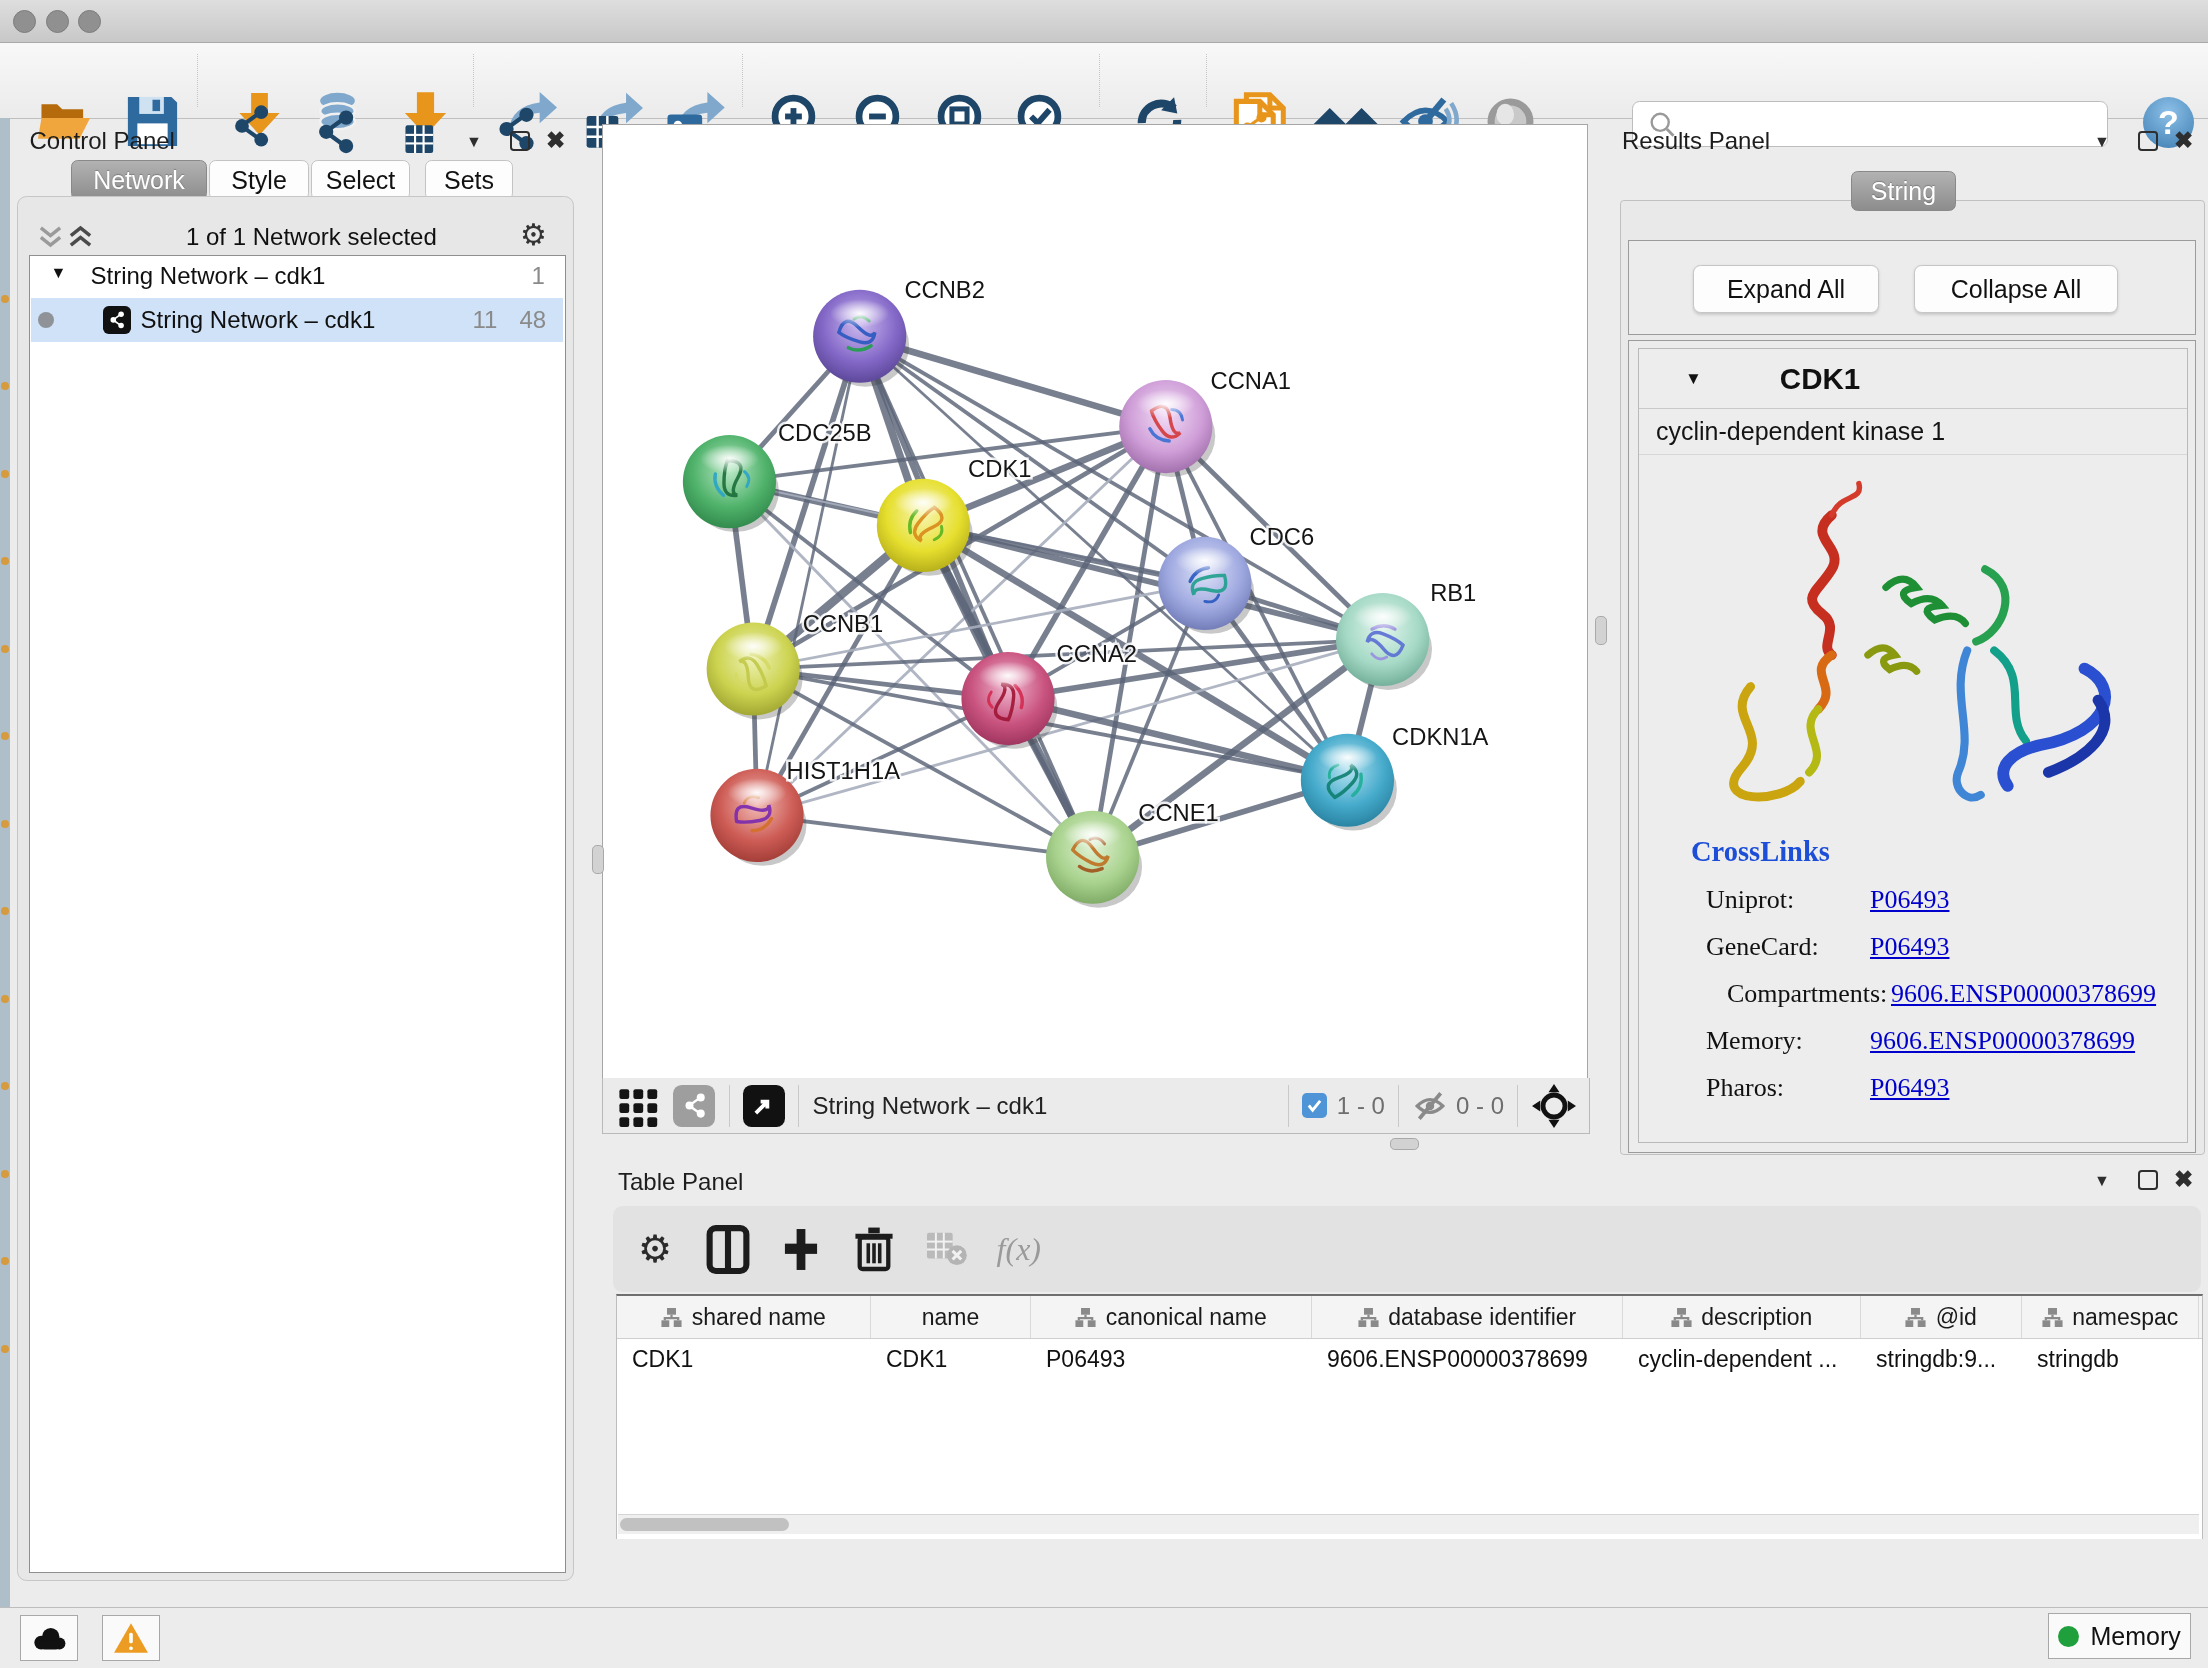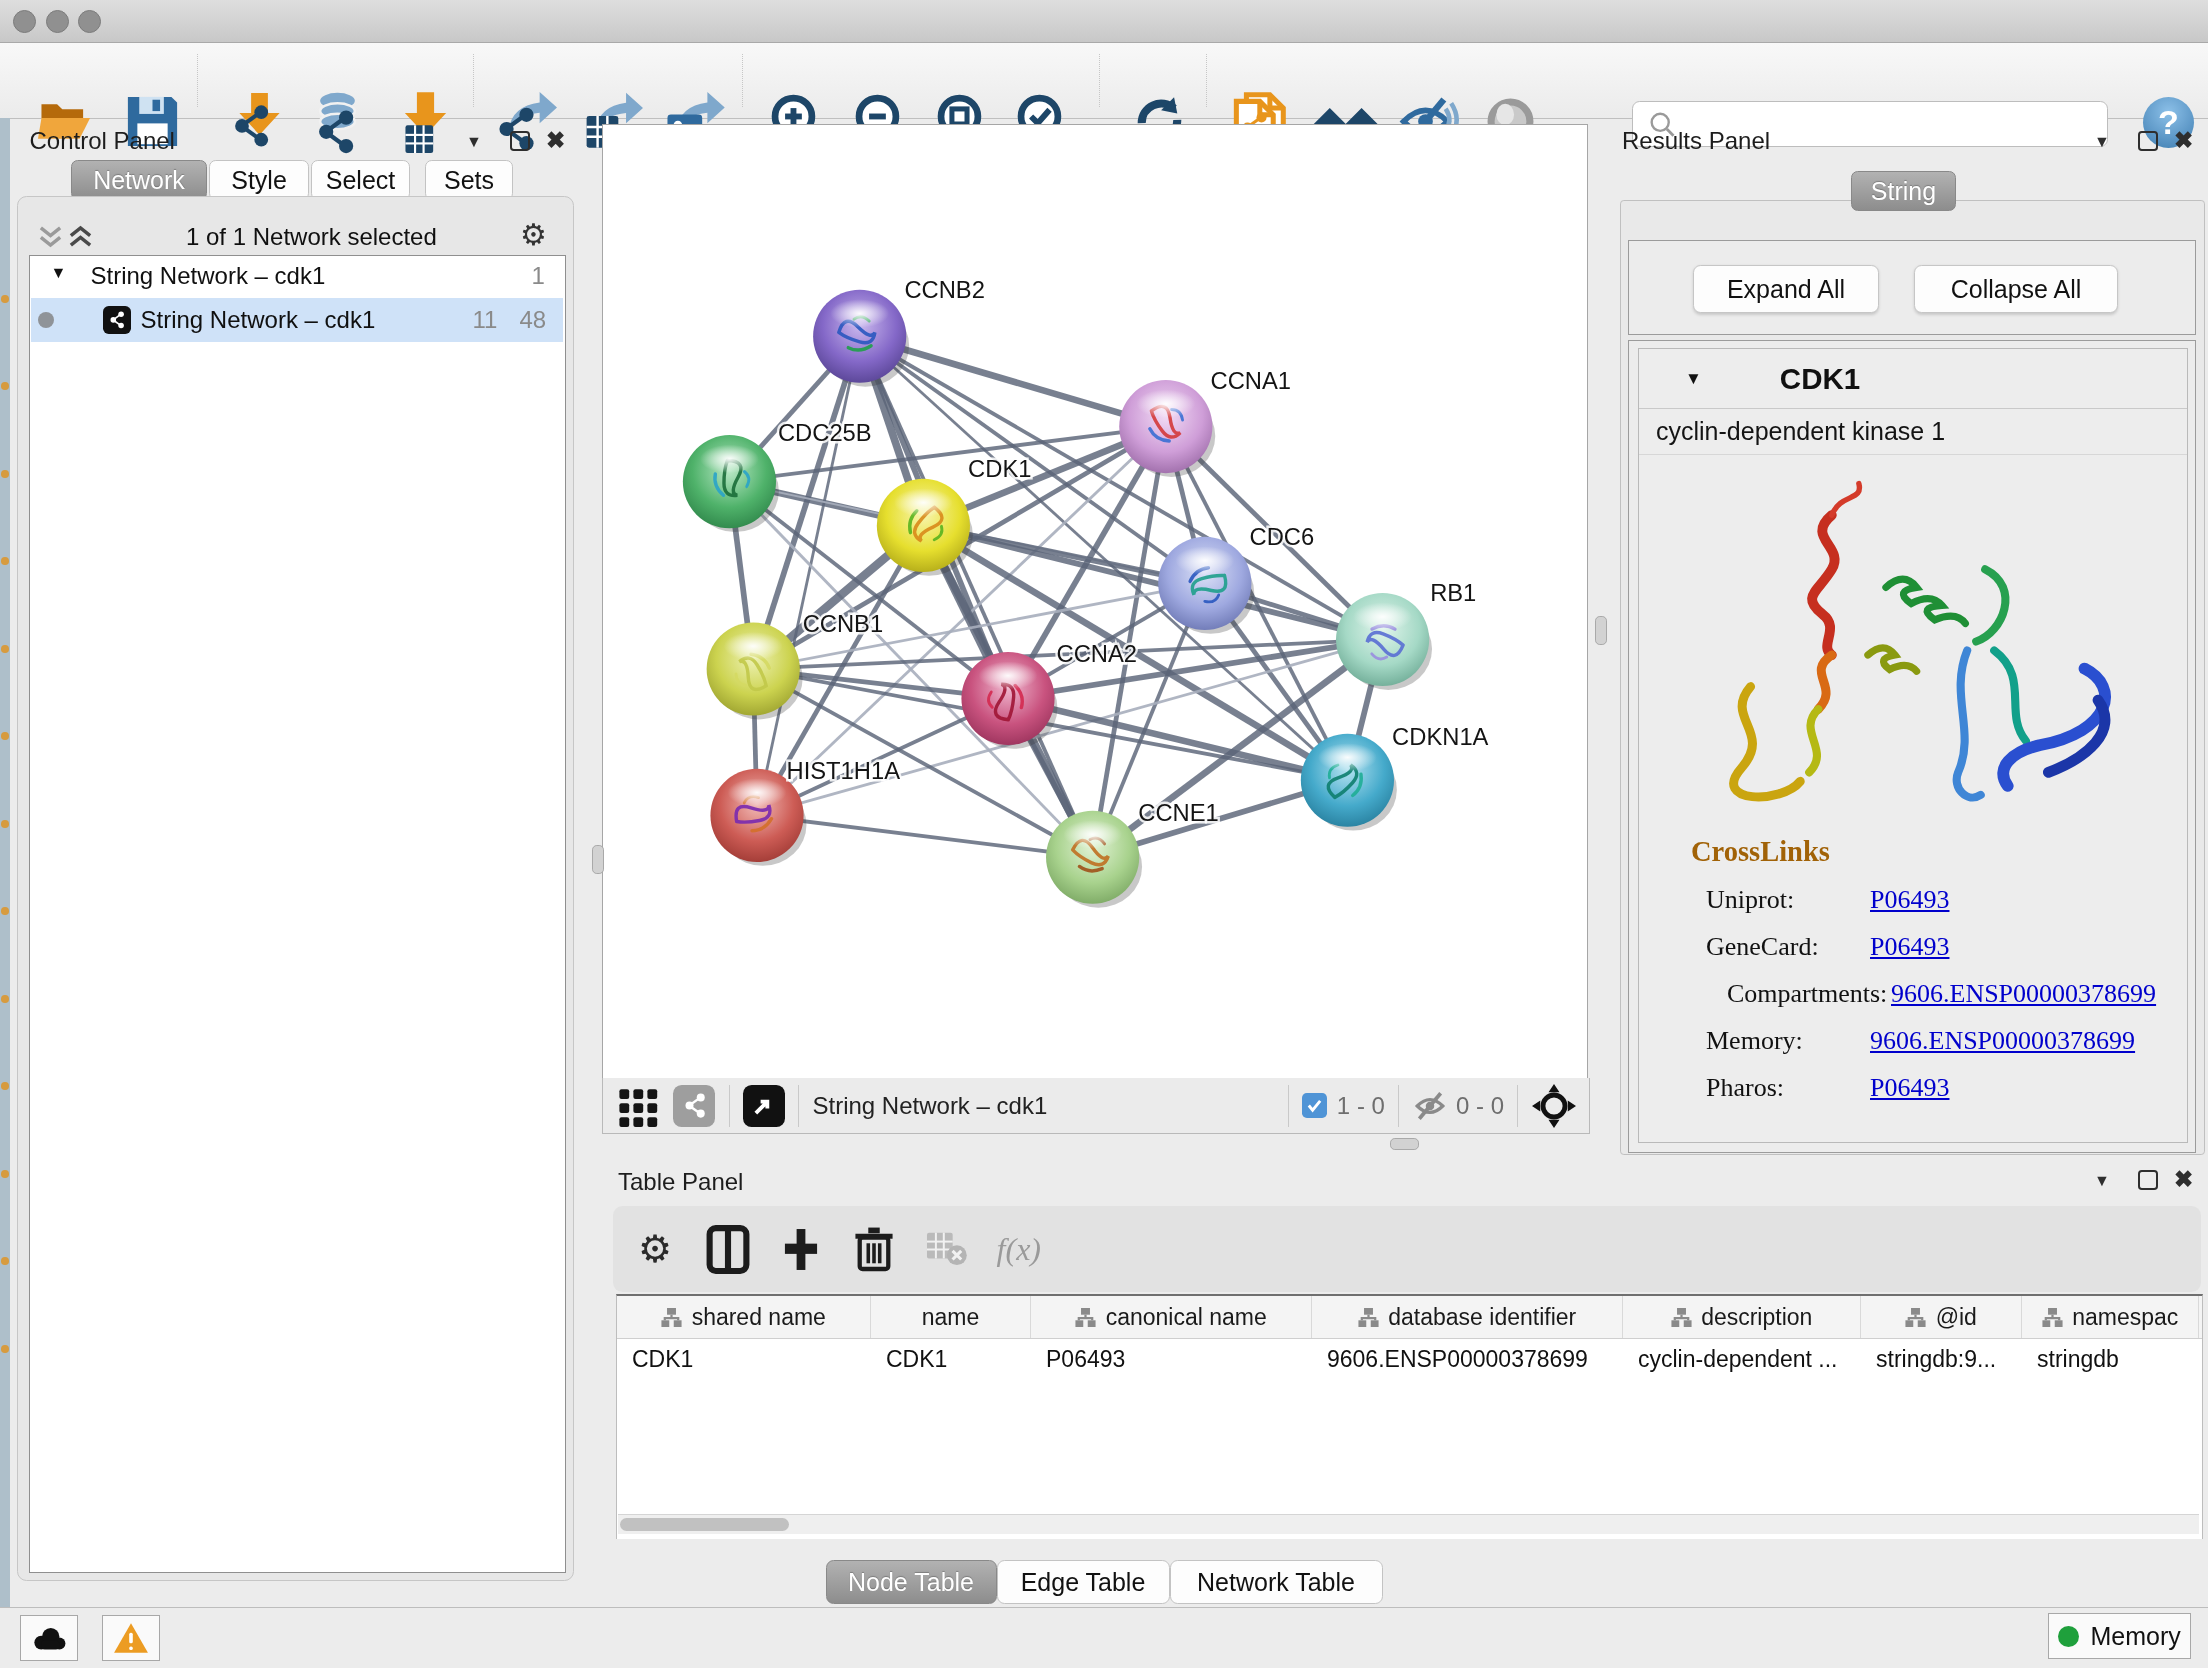--- a/index.html
+++ b/index.html
@@ -68,21 +68,21 @@
     justify-content:center;box-shadow:0 1.9px 2.9px rgba(0,0,0,.15);}
   #rp-scroll{left:1628px;top:340px;width:566px;height:811px;background:#ececec;
     border:1px solid #9b9b9b;}
   #rp-card{left:1638px;top:348px;width:548px;height:793px;background:#ededed;
     border:1px solid #b9b9b9;}
   #rp-gene-header{height:59px;border-bottom:1px solid #c9c9c9;display:flex;align-items:center;}
   #rp-gene-name{font-size:29.5px;font-weight:bold;color:#111;}
   #rp-desc{height:45px;border-bottom:1px solid #d7d7d7;display:flex;align-items:center;
     font-size:25px;color:#141414;padding-left:17px;}
   .serif{font-family:"Liberation Serif",serif;}
-  #crosslinks-title{font-size:28.5px;font-weight:bold;color:#a16207;}
+  #crosslinks-title{font-size:28.5px;font-weight:bold;color:#1d4ed8;}
   .cl-label{font-size:26px;color:#111;}
   .cl-link{font-size:26px;color:#0000cc;text-decoration:underline;}
   
   #tp-toolbar{left:613px;top:1206px;width:1588px;height:86px;background:#e2e2e2;
     border-radius:9.5px;display:flex;align-items:center;}
   #tp-table{left:616px;top:1294px;width:1585px;height:243px;background:#fff;
     border-top:2.9px solid #6f6f6f;border-left:1px solid #bdbdbd;border-right:1px solid #bdbdbd;}
   #tp-header{display:flex;height:42px;background:#f4f4f4;border-bottom:1px solid #cfcfcf;}
   .th{display:flex;align-items:center;justify-content:center;gap:9.5px;
     border-right:1px solid #d9d9d9;font-size:23px;color:#1a1a1a;box-sizing:border-box;overflow:hidden;}
@@ -824,25 +824,20 @@
           <div class="td" style="flex: 0 0 238px; width: 238px;">cyclin-dependent ...</div>
           <div class="td" style="flex: 0 0 161px; width: 161px;">stringdb:9...</div>
           <div class="td" style="flex: 0 0 177px; width: 177px;">stringdb</div>
         </div>
       </div>
   </div>
   <div class="abs" id="tp-hscroll">
     <div class="abs" id="tp-thumb"></div>
   </div>
 
-  <div class="abs" id="tp-tabs">
-      <div class="tab active" style="width: 171px; height: 44px; border-radius: 7.6px;">Node Table</div>
-      <div class="tab" style="width: 173px; height: 44px; border-radius: 7.6px;">Edge Table</div>
-      <div class="tab" style="width: 213px; height: 44px; border-radius: 7.6px;">Network Table</div>
-    </div>
 
   <div class="abs" id="statusbar"></div>
   <div class="abs sb-btn" style="left:20px;width:56px">
     <svg width="38" height="28.5" viewBox="0 0 44 30">
       <circle cx="13" cy="20" r="8" fill="#111"></circle>
         <circle cx="24" cy="13" r="10" fill="#111"></circle>
       <circle cx="34" cy="21" r="7" fill="#111"></circle>
         <rect x="13" y="18" width="21" height="10" rx="4" fill="#111"></rect>
     </svg>
   </div>

